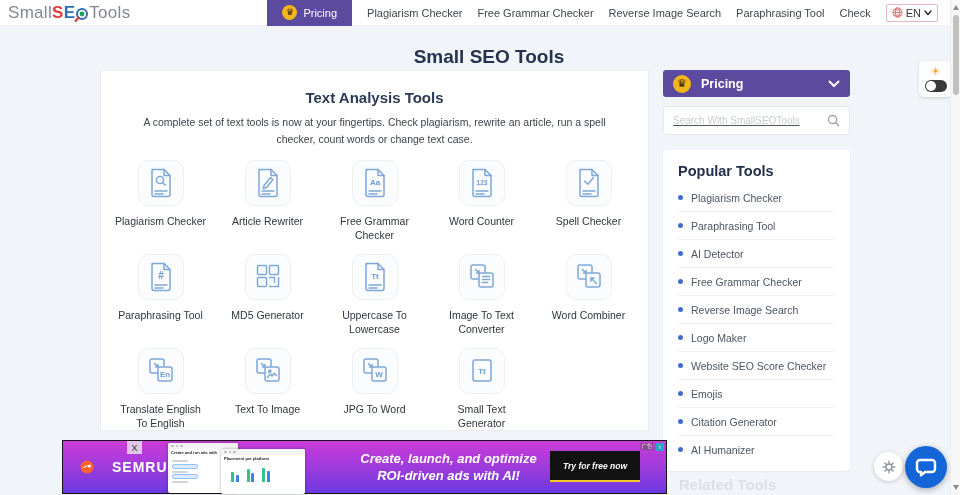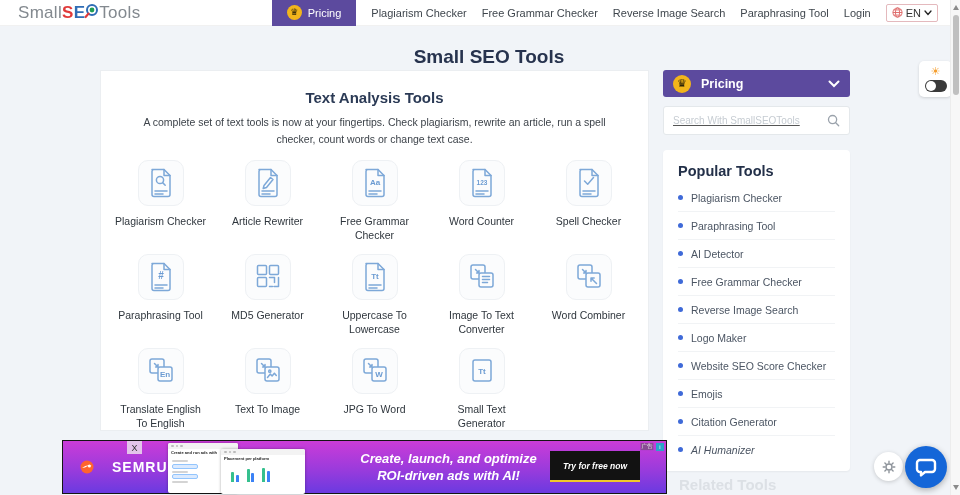--- a/index.html
+++ b/index.html
@@ -9,21 +9,21 @@
     background: #f1f4f8;
     font-family: "Liberation Sans", sans-serif;
     color: #2f363d;
   }
   
   .header {
     position: absolute; top: 0; left: 0; width: 950px; height: 26px;
     background: #fff; display: flex; align-items: center;
     border-bottom: 1px solid #f1f1f1; z-index: 6;
   }
-  .logo { margin-left: 18px; font-size: 17px; color: #83898f; display: flex; align-items: flex-start; letter-spacing: .3px; }
+  .logo { margin-left: 8px; font-size: 17px; color: #83898f; display: flex; align-items: flex-end; letter-spacing: .3px; }
   .logo .l-s { color: #e03a3a; font-weight: bold; }
   .logo .l-e { color: #2f6db5; font-weight: bold; }
   .logo svg { margin: 0 -1px; }
   .nav { margin-left: auto; display: flex; align-items: center; gap: 15px; font-size: 11px; color: #3f464d; padding-right: 12px; }
   .pricing-btn {
     background: #5c4a9e; height: 26px; padding: 0 15px; display: flex;
     align-items: center; gap: 6px; color: #fff; cursor: pointer;
   }
   .crown-circle {
     width: 15px; height: 15px; border-radius: 50%; background: #f2b51b;
@@ -88,21 +88,21 @@
   .popular-card {
     margin-top: 15px; background: #fff; border-radius: 4px;
     box-shadow: 0 1px 2px rgba(0,0,0,.05); padding: 13px 15px 8px;
   }
   .popular-title { font-size: 14.5px; font-weight: bold; color: #233049; }
   .popular-list { list-style: none; margin-top: 5px; }
   .popular-item {
     display: flex; align-items: center; gap: 8px; font-size: 10.5px; color: #4b5563;
     padding: 7.5px 0; border-bottom: 1px solid #f1f3f5; cursor: pointer;
   }
-  .popular-item:last-child { border-bottom: none; font-style: italic; }
+  .popular-item:last-child { border-bottom: none; }
   .dot { width: 5px; height: 5px; border-radius: 50%; background: #3f6ad8; flex: 0 0 auto; }
   .related-title {
     position: absolute; left: 679px; top: 476px; font-size: 15px;
     font-weight: bold; color: #dce0e5;
   }
   
   .toggle-widget {
     position: absolute; left: 919px; top: 61px; width: 33px; height: 36px;
     background: #fff; border-radius: 5px; box-shadow: 0 1px 3px rgba(0,0,0,.15);
     display: flex; flex-direction: column; align-items: center; justify-content: center; gap: 3px;
@@ -191,21 +191,21 @@
   <div class="nav">
     <div class="pricing-btn">
       <span class="crown-circle">♛</span>
       <span>Pricing</span>
     </div>
     <span id="nav-links" style="display:flex;gap:15px;align-items:center;">
         <span class="nav-link">Plagiarism Checker</span>
         <span class="nav-link">Free Grammar Checker</span>
         <span class="nav-link">Reverse Image Search</span>
         <span class="nav-link">Paraphrasing Tool</span>
-        <span class="nav-link">Login</span>
+        <span class="nav-link">Check</span>
       </span>
     <div class="lang-box">
       <svg width="11" height="11" viewBox="0 0 12 12" fill="none" stroke="#d66" stroke-width="1">
         <circle cx="6" cy="6" r="5"></circle>
           <ellipse cx="6" cy="6" rx="2.2" ry="5"></ellipse>
           <line x1="1" y1="6" x2="11" y2="6"></line>
           <line x1="1.6" y1="3.2" x2="10.4" y2="3.2"></line>
           <line x1="1.6" y1="8.8" x2="10.4" y2="8.8"></line>
       </svg>
       <span>EN</span>

